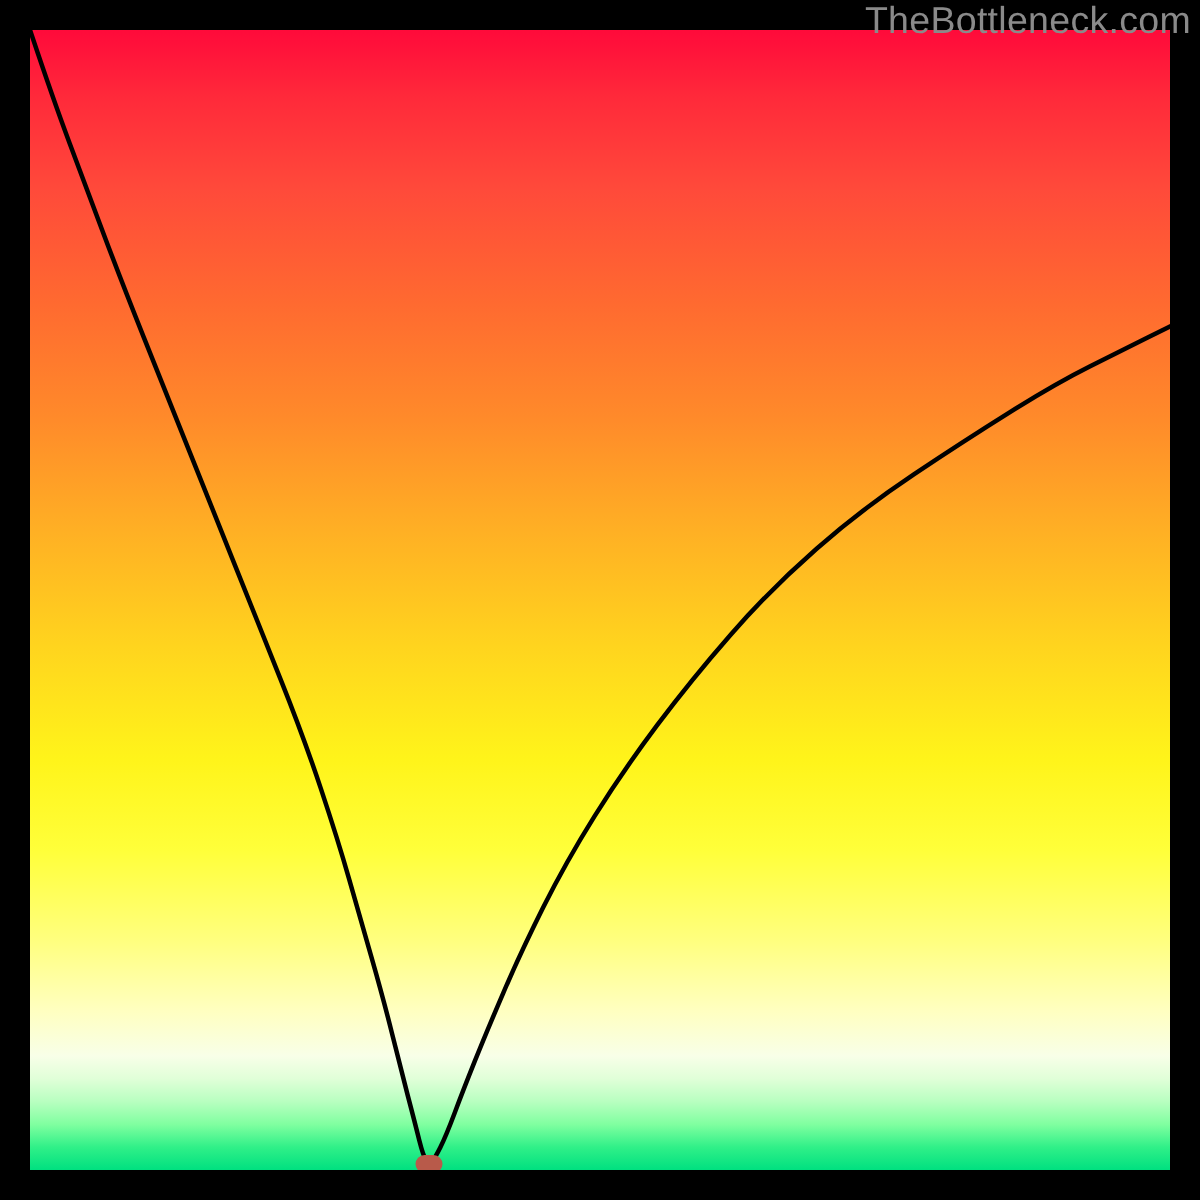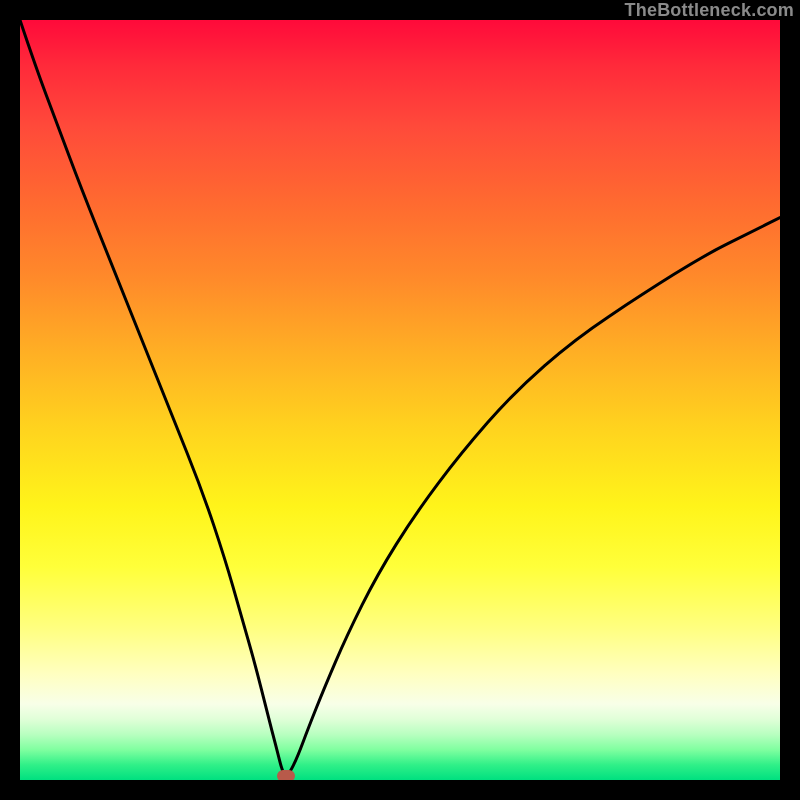--- a/index.html
+++ b/index.html
@@ -64,24 +64,23 @@
     width: 18px;
     height: 12px;
     border-radius: 6px;
     transform: translate(-50%, -50%);
   }
   .attribution {
     position: absolute;
     top: 0px;
     right: 6px;
     color: #8a8a8a;
-    font-size: 18px;
+    font-size: 25px;
     letter-spacing: 0.2px;
     user-select: none;
-    font-weight: bold;
   }
 </style>
 </head>
 <body>
 
 <div class="frame">
 
   <div class="plot">
 
     <svg class="curve-svg" viewBox="0 0 760 760" preserveAspectRatio="none">

